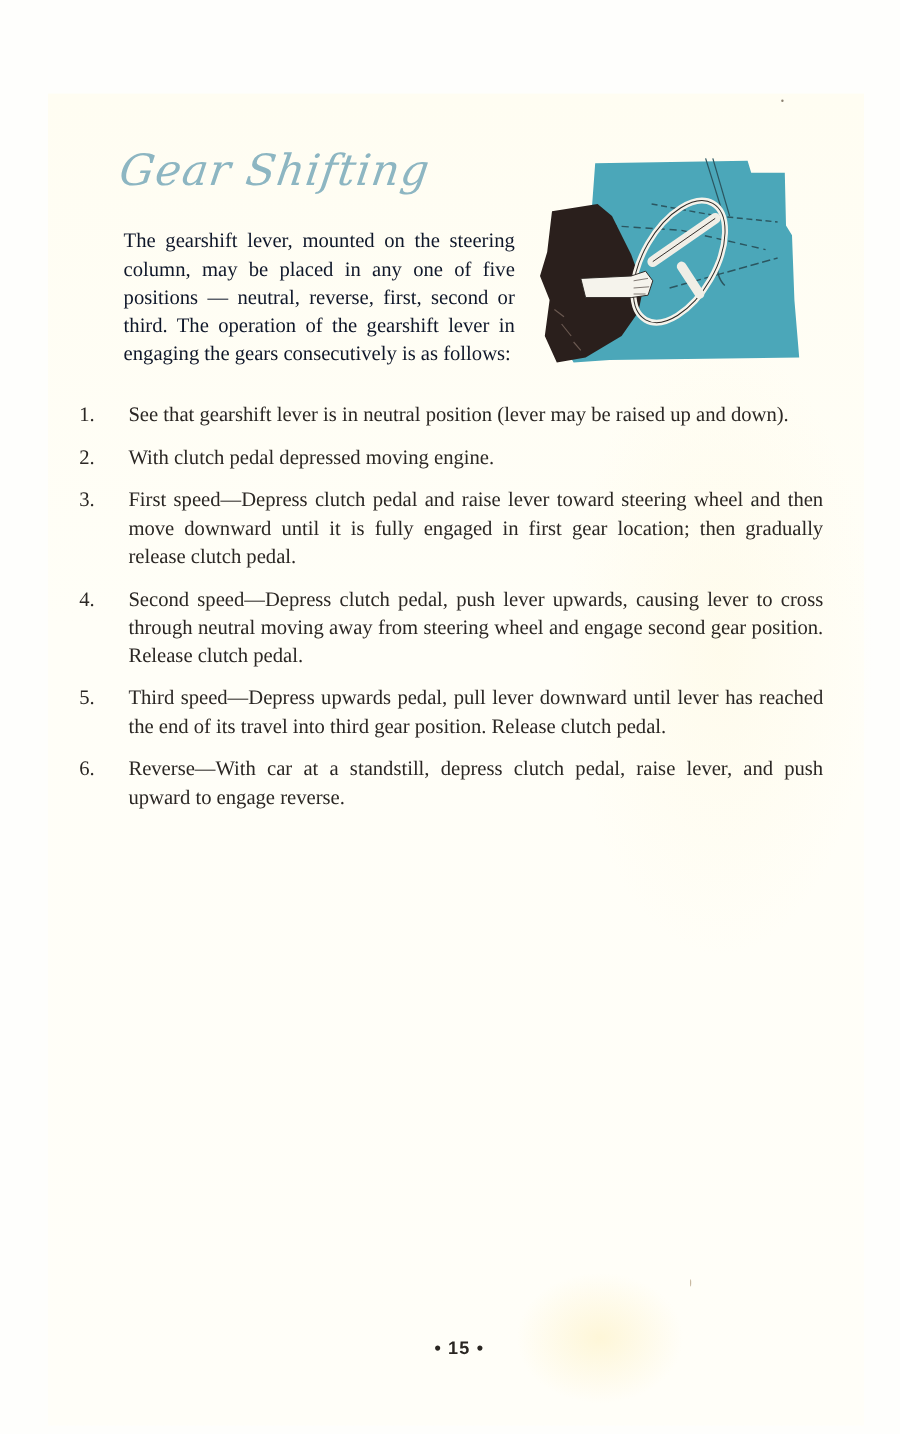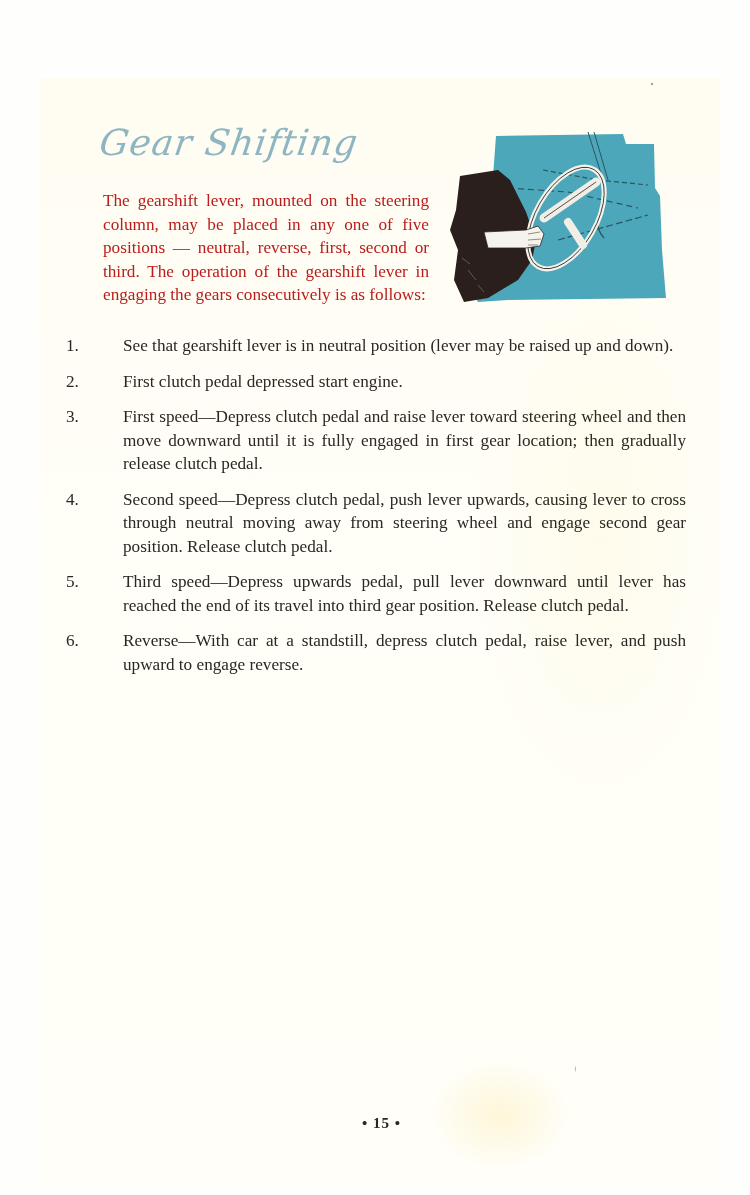--- a/index.html
+++ b/index.html
@@ -36,21 +36,21 @@
       font-weight: normal;
     }
     .intro {
       position: absolute;
       left: 103px;
       top: 172px;
       width: 326px;
       font-size: 17.2px;
       line-height: 23.5px;
       text-align: justify;
-      color: #b91c1c;
+      color: #0f172a;
     }
     .illustration {
       position: absolute;
       left: 448px;
       top: 130px;
       width: 222px;
       height: 180px;
     }
     .steps {
       position: absolute;
@@ -72,27 +72,26 @@
     }
     .step .num {
       position: absolute;
       left: 0;
       top: 0;
       width: 34px;
       text-align: left;
     }
     .step .text {
       display: block;
-      margin-left: 16px;
     }
     .page-number {
       position: absolute;
       left: 362px;
       top: 1115px;
-      font-family: Liberation Serif, serif;
+      font-family: Liberation Sans, sans-serif;
       font-weight: bold;
       font-size: 15px;
       color: #2a2622;
       letter-spacing: 1px;
     }
     .stain {
       position: absolute;
       border-radius: 50%;
       background: radial-gradient(ellipse at center, rgba(253,240,190,0.55) 0%, rgba(255,250,225,0) 70%);
     }
@@ -145,21 +144,21 @@
 
 <p class="intro">The gearshift lever, mounted on the steering column, may be placed in any one of five positions — neutral, reverse, first, second or third. The operation of the gearshift lever in engaging the gears consecutively is as follows:</p>
 
 <ol class="steps">
   <li class="step">
     <span class="num">1.</span>
     <span class="text">See that gearshift lever is in neutral position (lever may be raised up and down).</span>
   </li>
   <li class="step">
     <span class="num">2.</span>
-    <span class="text">First clutch pedal depressed start engine.</span>
+    <span class="text">With clutch pedal depressed moving engine.</span>
   </li>
   <li class="step">
     <span class="num">3.</span>
     <span class="text">First speed—Depress clutch pedal and raise lever toward steering wheel and then move downward until it is fully engaged in first gear location; then gradually release clutch pedal.</span>
   </li>
   <li class="step">
     <span class="num">4.</span>
     <span class="text">Second speed—Depress clutch pedal, push lever upwards, causing lever to cross through neutral moving away from steering wheel and engage second gear position. Release clutch pedal.</span>
   </li>
   <li class="step">

